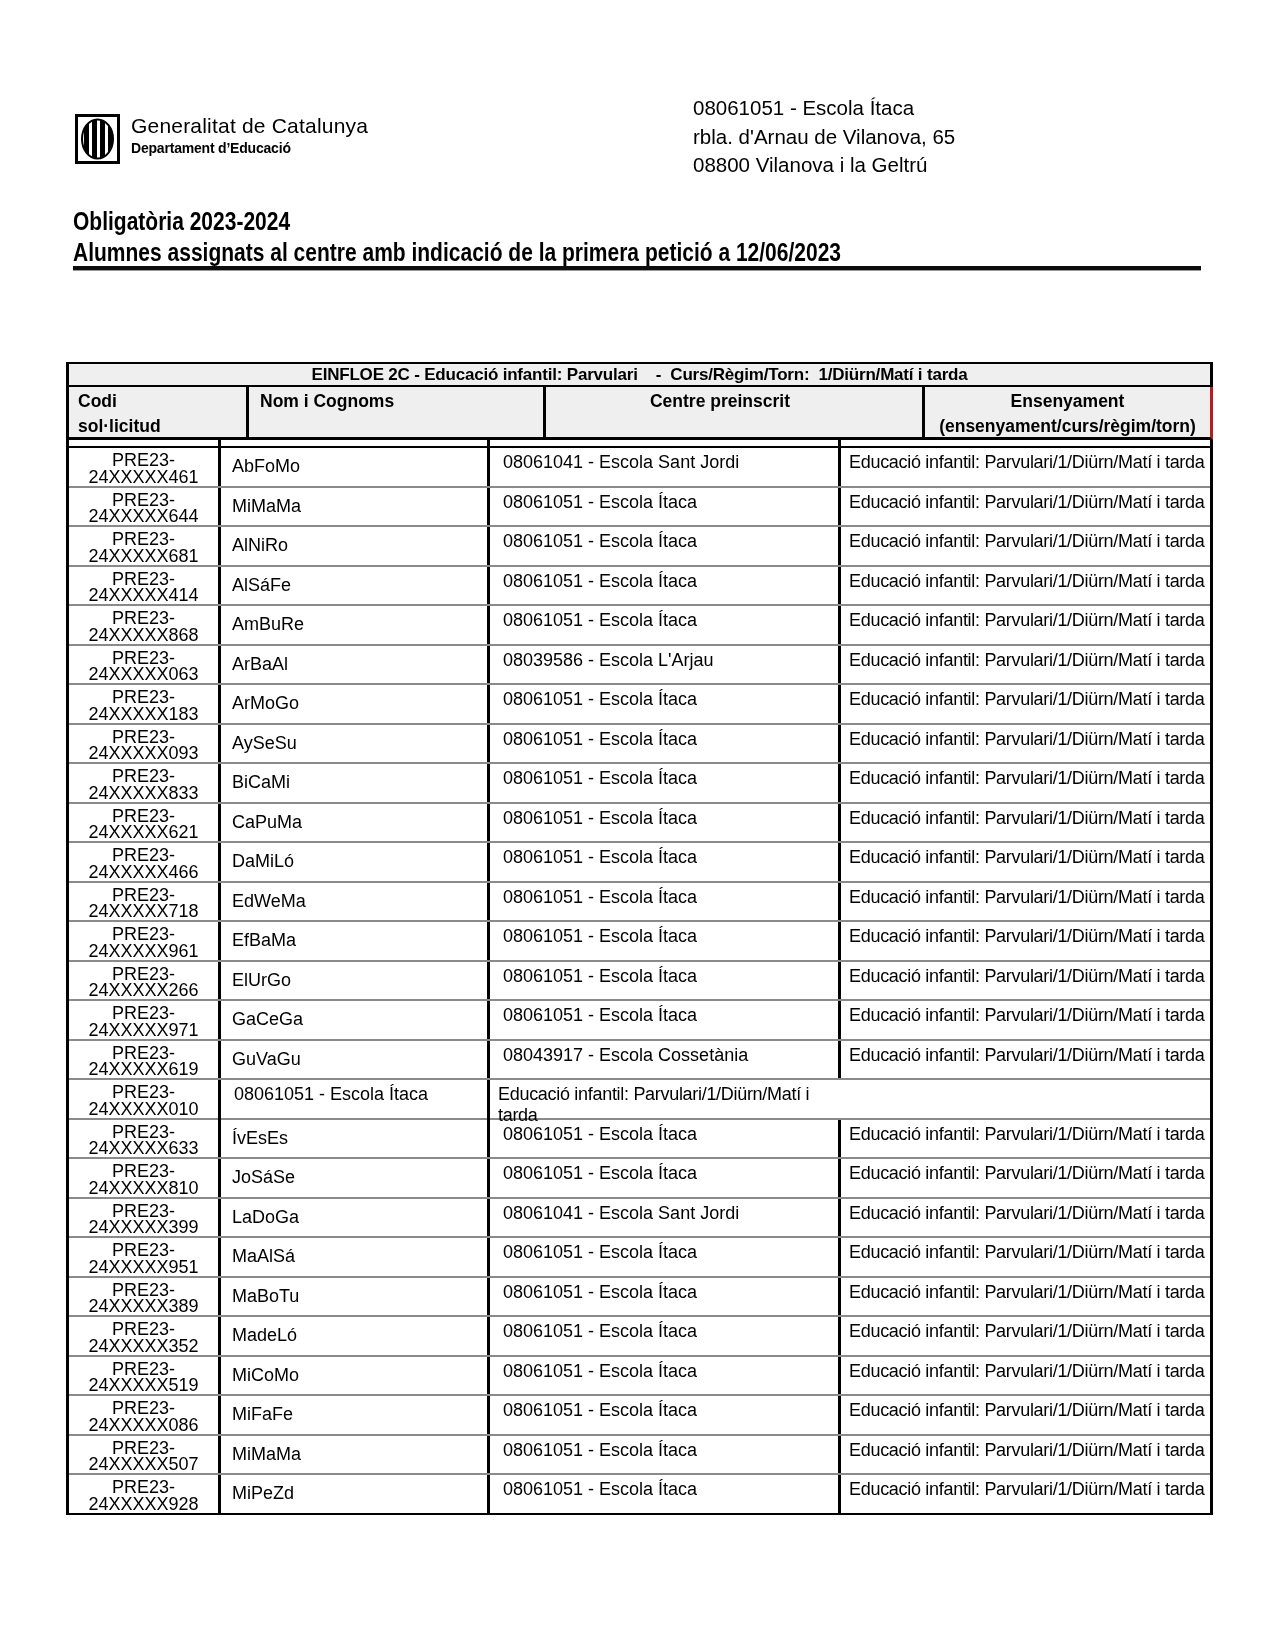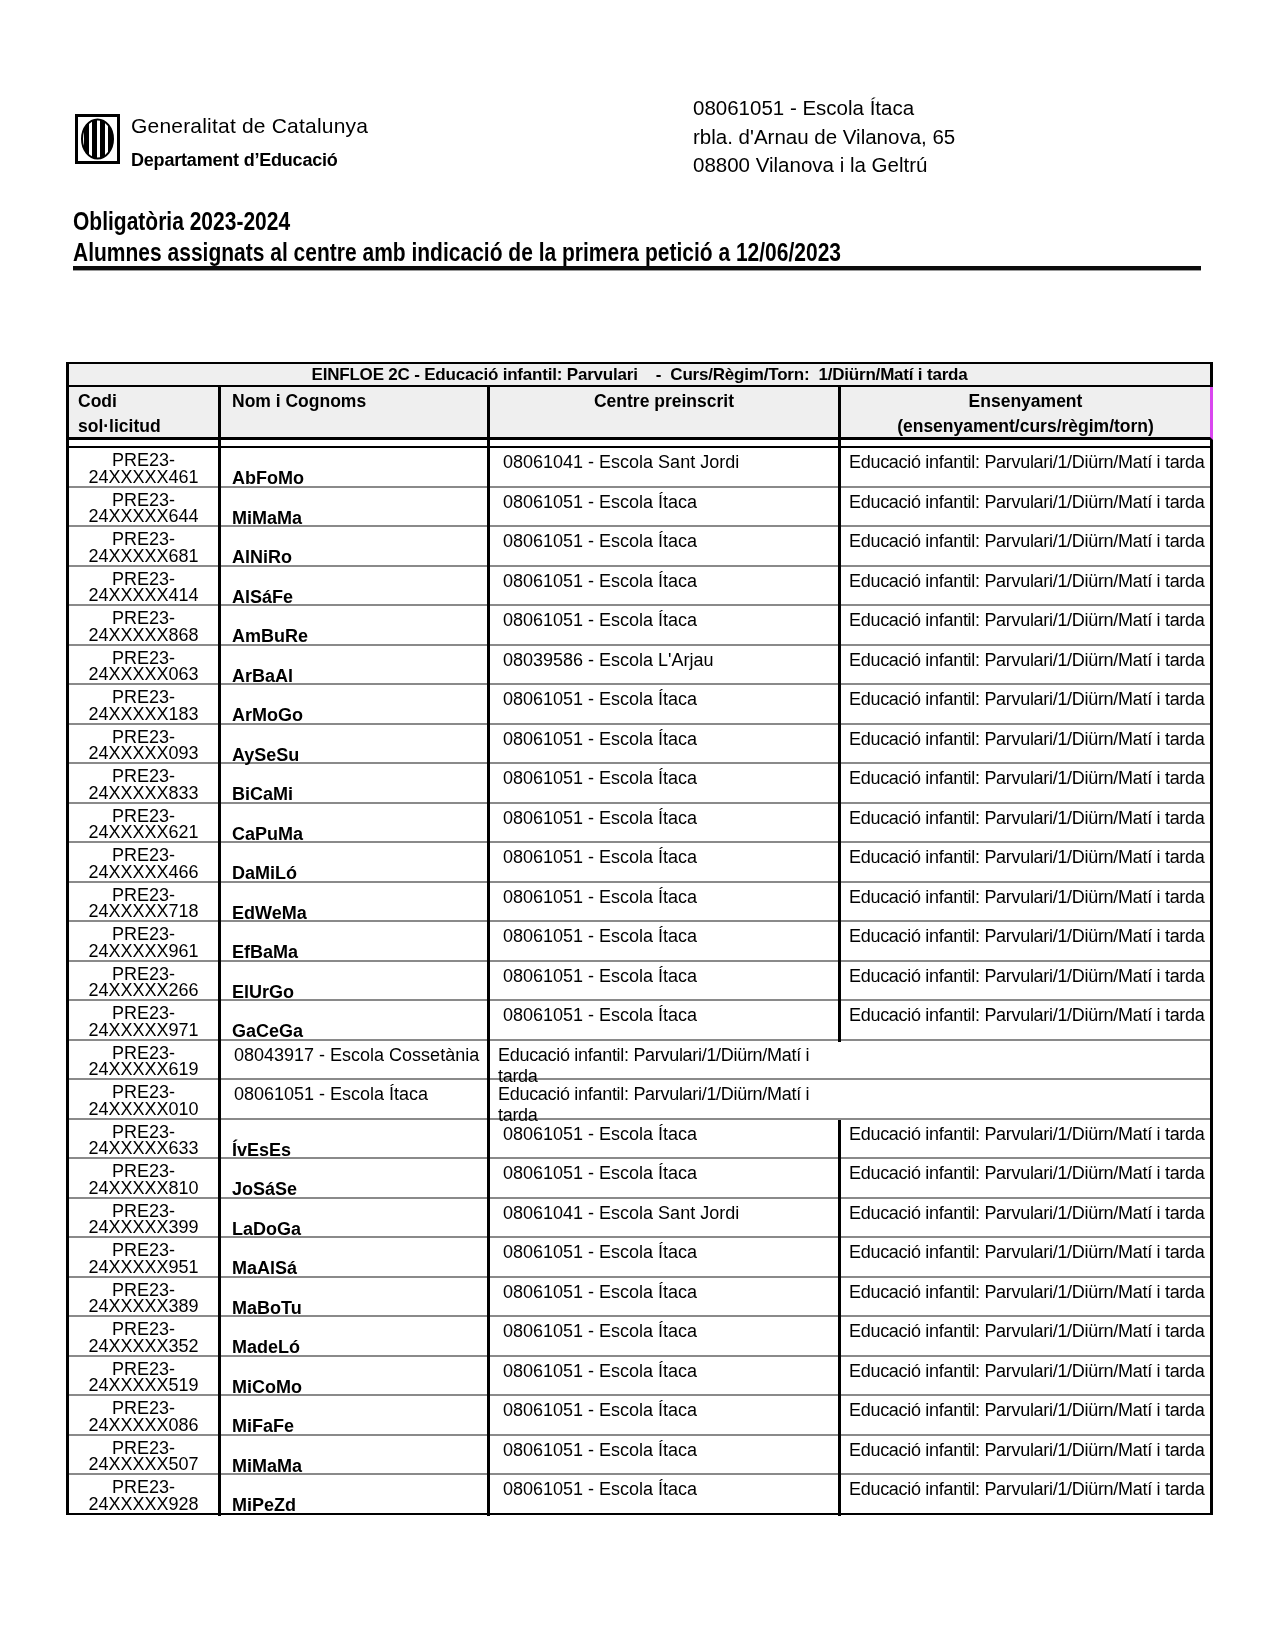--- a/index.html
+++ b/index.html
@@ -7,21 +7,21 @@
     width:1275px; height:1650px; position:relative;
     background:#ffffff; color:#000;
     font-family:"Liberation Sans", sans-serif;
     overflow:hidden;
   }
 
   
   .logo { position:absolute; left:75px; top:114px; width:45px; height:50px; }
   .org { position:absolute; left:131px; top:114px; }
   .org-l1 { font-size:21px; letter-spacing:0.2px; }
-  .org-l2 { font-size:18px; font-weight:bold; margin-top:12px; letter-spacing:-0.2px; }
+  .org-l2 { font-size:14px; font-weight:bold; margin-top:2px; letter-spacing:-0.2px; }
 
   .school { position:absolute; left:693px; top:94px; font-size:20.5px; line-height:28.5px; }
 
   .title { position:absolute; left:73px; top:206px; font-weight:bold; font-size:25px;
            line-height:30.5px; white-space:nowrap;
            transform:scaleX(0.84); transform-origin:left top; letter-spacing:0px; }
   .rule { position:absolute; left:73px; top:266px; width:1128px; height:4px;
           background:#0d0d0d; border-bottom:1px solid #9a9a9a; }
 
   
@@ -29,37 +29,37 @@
 
   .band { box-sizing:border-box; height:25px; background:#efefef;
           border:2px solid #000; border-left-width:3px; border-right-width:3px;
           text-align:center; font-weight:bold; font-size:17px; line-height:20px;
           padding-top:1px; white-space:pre; letter-spacing:-0.2px; }
 
   .grid { display:grid; grid-template-columns:149px 269px 351px 1fr; box-sizing:border-box; }
   .grid > div { box-sizing:border-box; }
   .grid > div + div { border-left:3px solid #000; }
 
-  .cols-header { border-left:3px solid #000; border-right:3px solid #d946ef;
+  .cols-header { border-left:3px solid #000; border-right:3px solid #b91c1c;
                  border-bottom:3px solid #000; height:53px; background:#efefef;
-                 font-weight:bold; font-size:17.5px; line-height:25px; }
+                 font-weight:bold; font-size:17.5px; line-height:25px;gap:28px; }
   .cols-header .h { padding-top:2px; }
   .h-left   { text-align:left; padding-left:9px; }
   .h-left2  { text-align:left; padding-left:11px; }
   .h-center { text-align:center; }
 
   .spacer { border-left:3px solid #000; border-right:3px solid #000; height:6px; background:#fff; }
 
   .tbody { border-left:3px solid #000; border-right:3px solid #000;
            border-top:2px solid #000; border-bottom:2px solid #000; background:#fff; }
   .trow { height:39.5px; border-top:2px solid #8a8a8a; font-size:18px; }
   .trow:first-child { border-top:none; height:37.5px; }
 
   .c-code   { text-align:center; padding-top:4px; line-height:16.5px; }
-  .c-name   { padding:20px 0 0 11px;font-weight:bold; }
+  .c-name   { padding:8px 0 0 11px; }
   .c-centre { padding:4px 0 0 13px; }
   .c-ens    { padding:4px 0 0 8px; letter-spacing:-0.3px; }
 </style>
 </head>
 <body>
 
 <div class="logo">
   <svg width="45" height="50" viewBox="0 0 45 50" xmlns="http://www.w3.org/2000/svg">
     <rect x="1.5" y="1.5" width="42" height="47" fill="#ffffff" stroke="#000" stroke-width="3"></rect>
     <clipPath id="sealclip">
@@ -207,20 +207,21 @@
         <div class="c-ens">Educació infantil: Parvulari/1/Diürn/Matí i tarda</div>
       </div>
       <div class="grid trow">
         <div class="c-code">PRE23-<br>24XXXXX971</div>
         <div class="c-name">GaCeGa</div>
         <div class="c-centre">08061051 - Escola Ítaca</div>
         <div class="c-ens">Educació infantil: Parvulari/1/Diürn/Matí i tarda</div>
       </div>
       <div class="grid trow">
         <div class="c-code">PRE23-<br>24XXXXX619</div>
+        <div class="c-name">GuVaGu</div>
         <div class="c-centre">08043917 - Escola Cossetània</div>
         <div class="c-ens">Educació infantil: Parvulari/1/Diürn/Matí i tarda</div>
       </div>
       <div class="grid trow">
         <div class="c-code">PRE23-<br>24XXXXX010</div>
         <div class="c-centre">08061051 - Escola Ítaca</div>
         <div class="c-ens">Educació infantil: Parvulari/1/Diürn/Matí i tarda</div>
       </div>
       <div class="grid trow">
         <div class="c-code">PRE23-<br>24XXXXX633</div>

